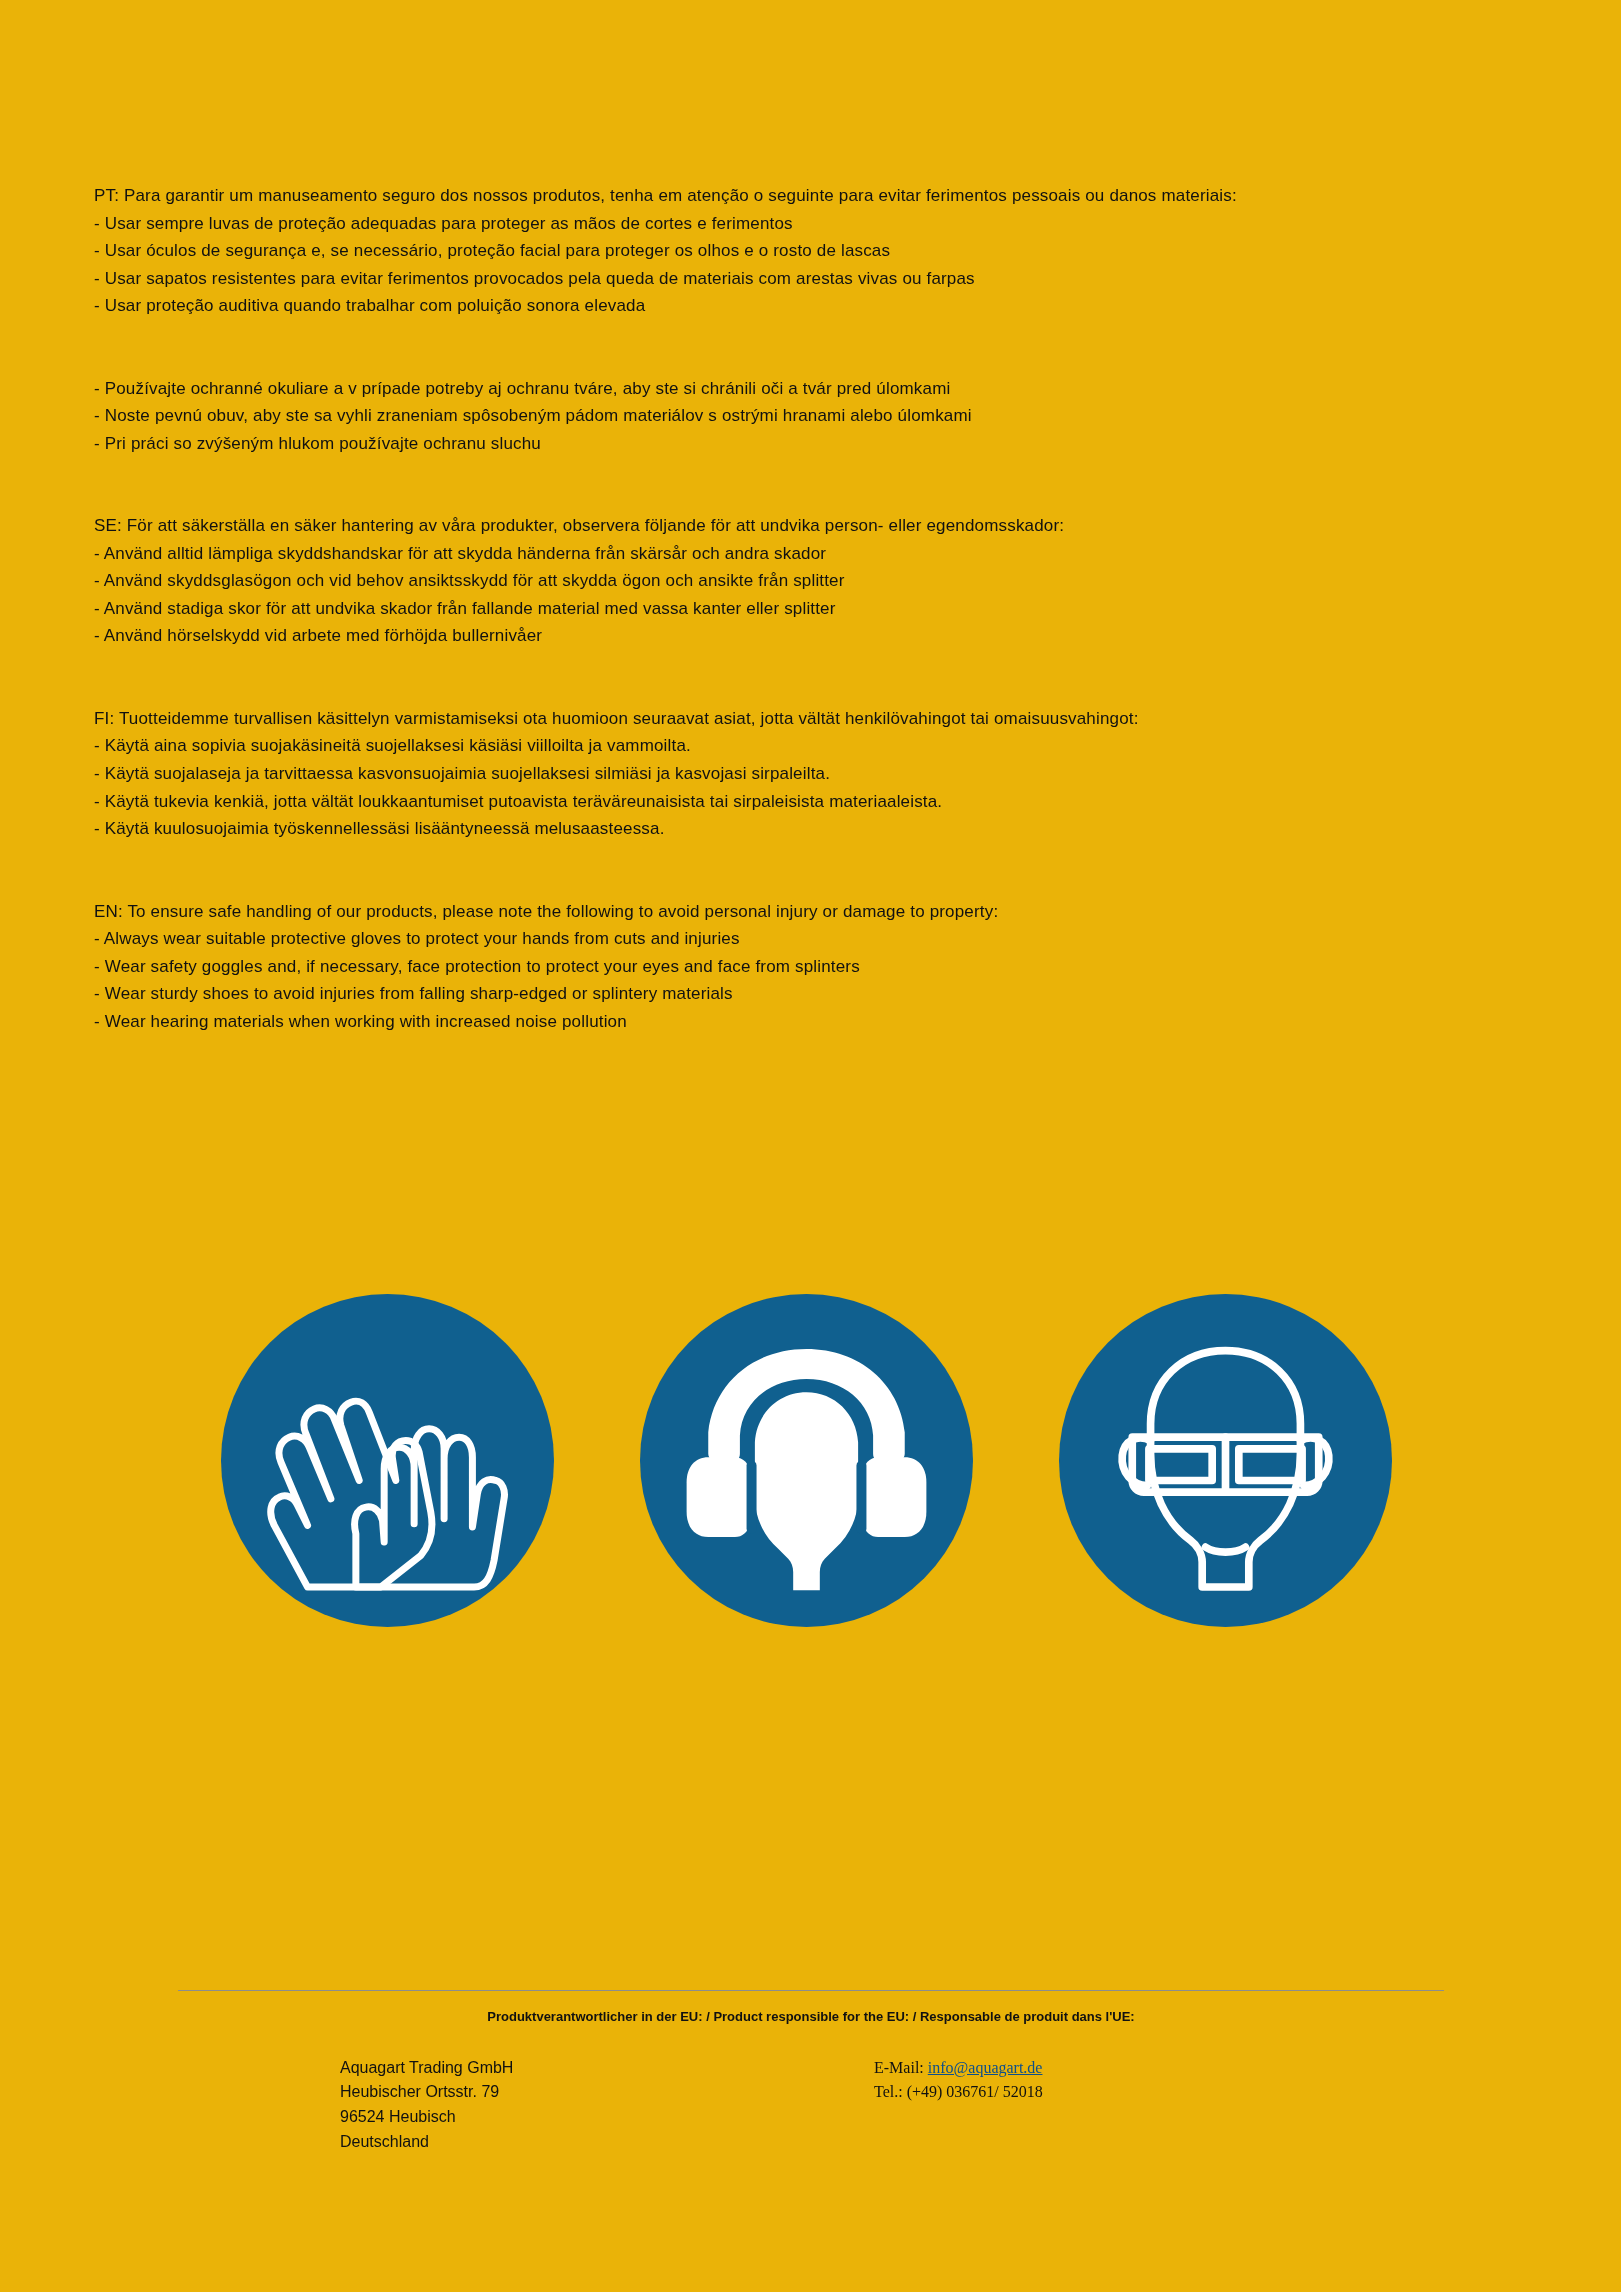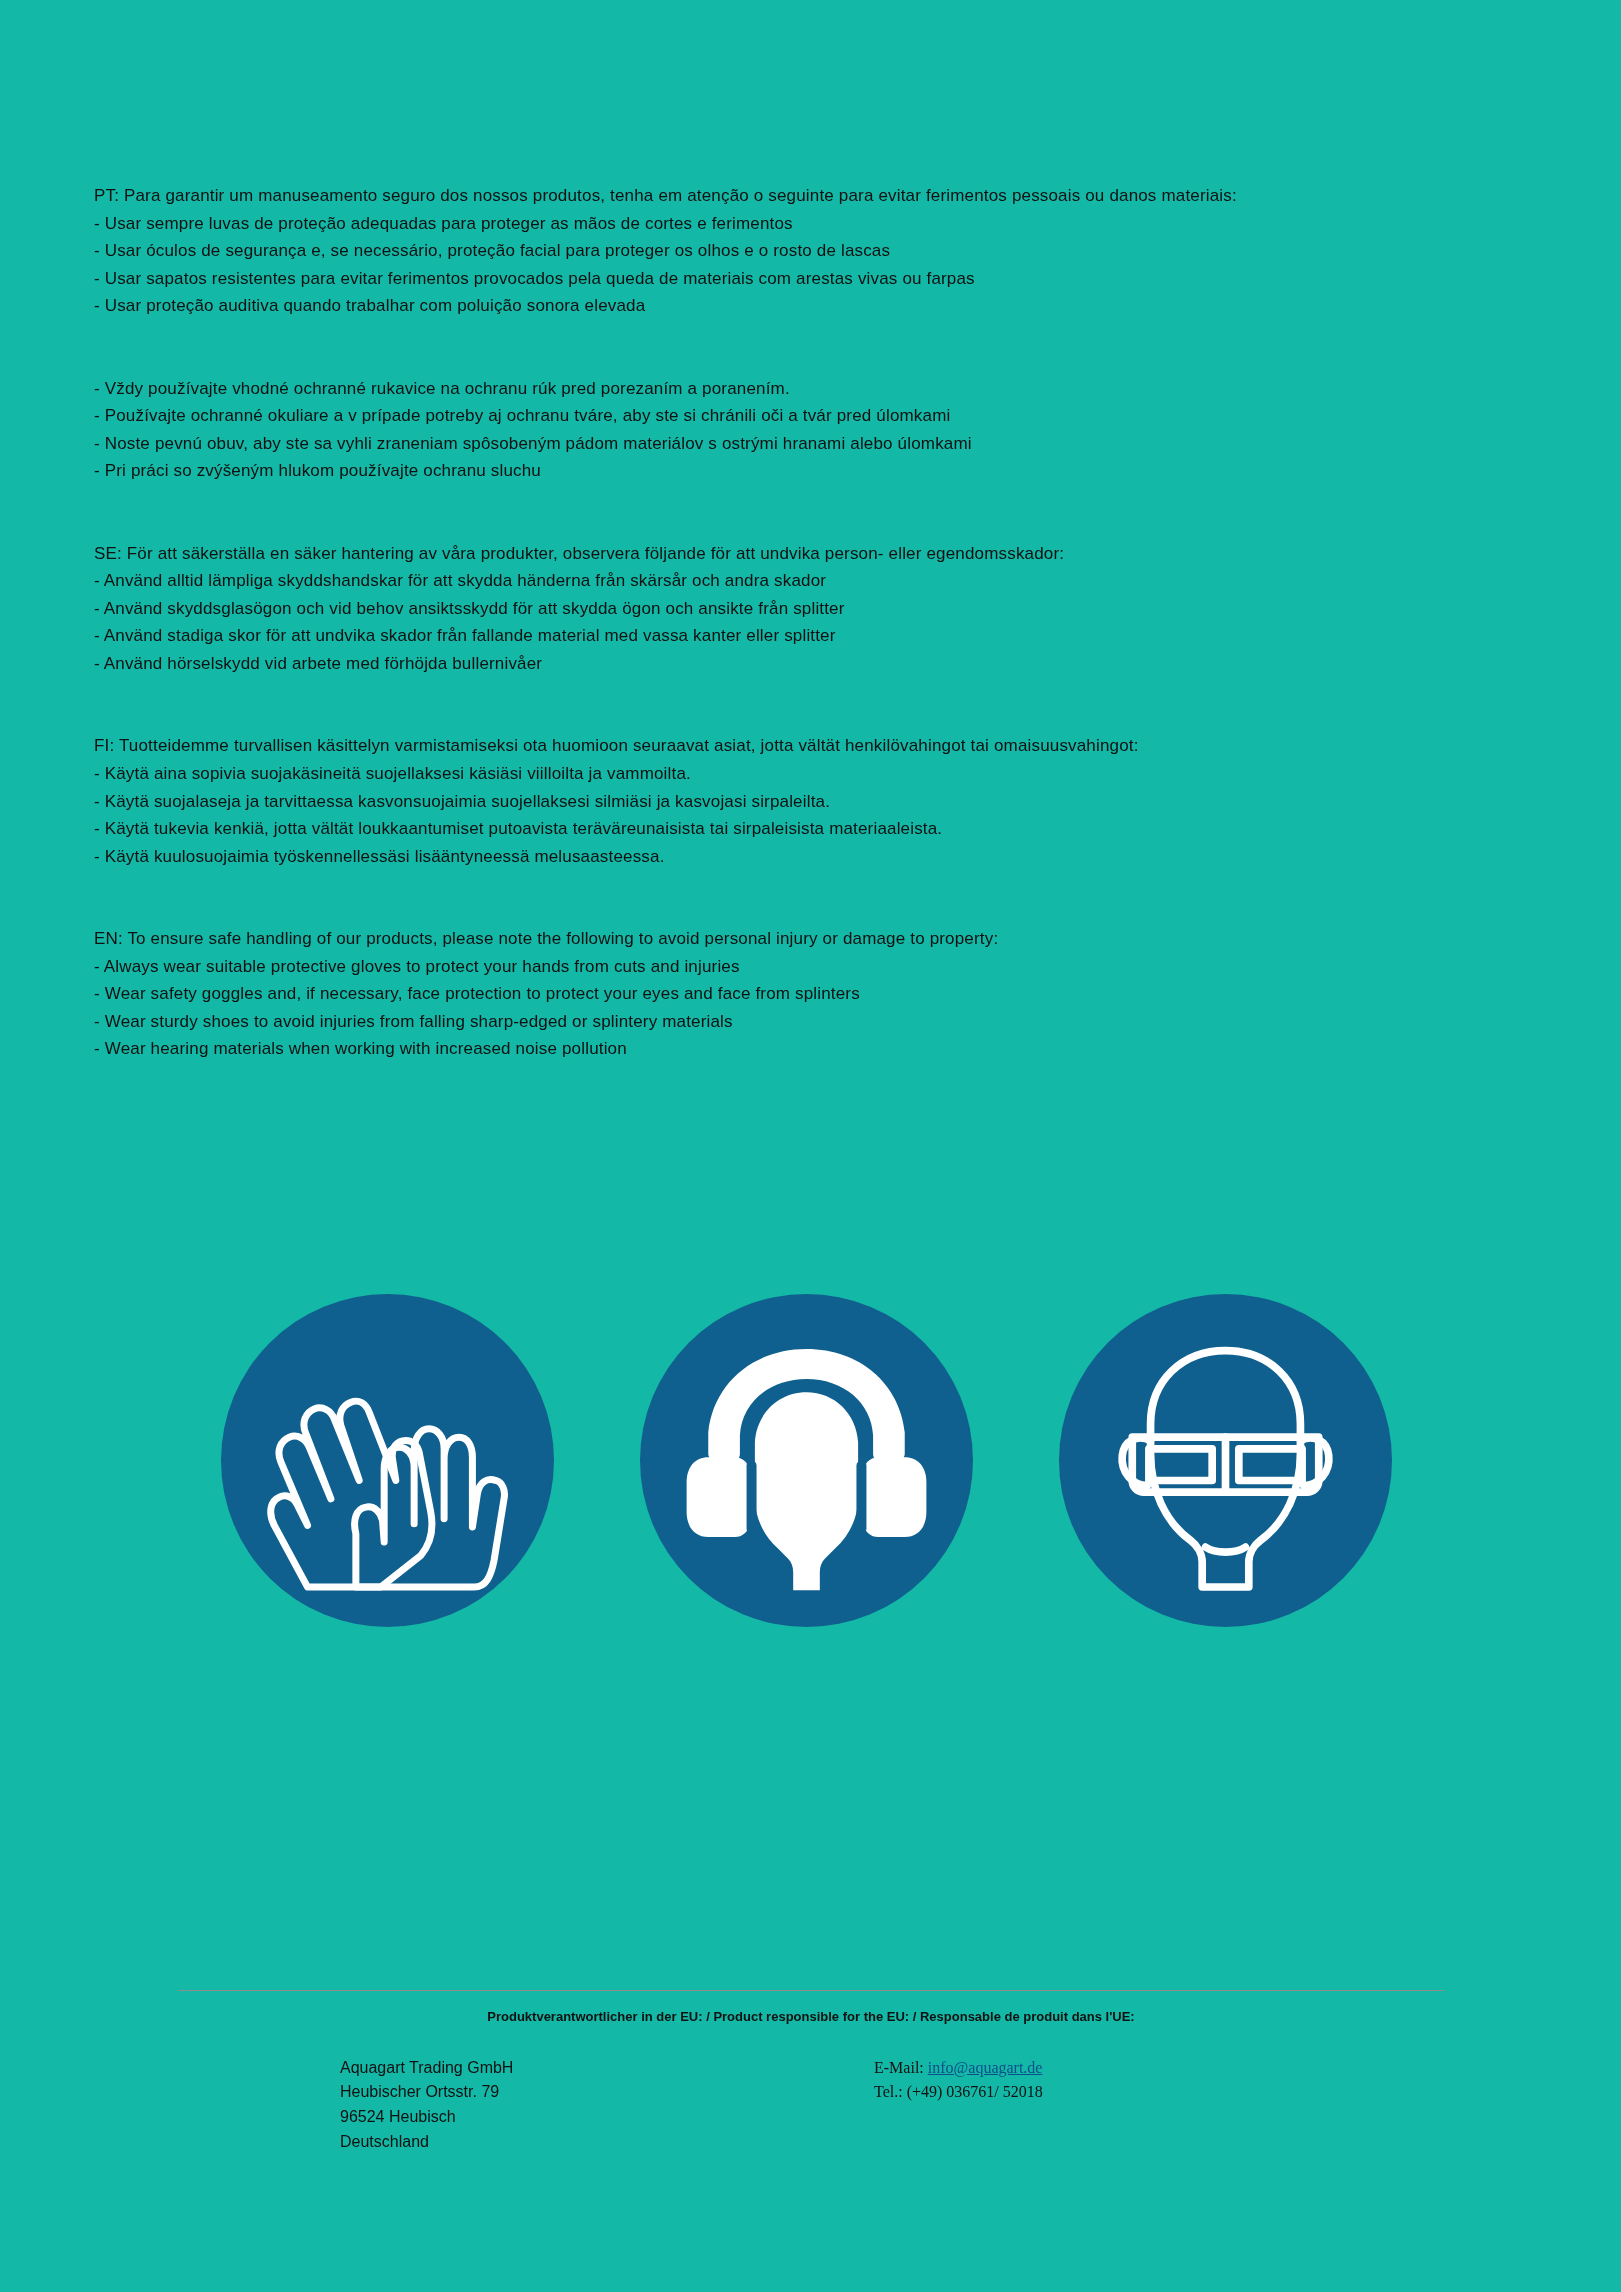--- a/index.html
+++ b/index.html
@@ -8,21 +8,21 @@
     background: #ffffff;
   }
   body {
     font-family: "Liberation Sans", sans-serif;
     color: #000000;
   }
   .page {
     position: relative;
     width: 1621px;
     height: 2293px;
-    background: #14b8a6;
+    background: #eab308;
     overflow: hidden;
   }
   .content {
     position: absolute;
     left: 94px;
     top: 182px;
     width: 1343px;
   }
   .lang-block {
     margin-bottom: 55px;
@@ -109,21 +109,20 @@
 
     <div class="lang-block">
       <div class="lang-line">PT: Para garantir um manuseamento seguro dos nossos produtos, tenha em atenção o seguinte para evitar ferimentos pessoais ou danos materiais:</div>
       <div class="lang-line">- Usar sempre luvas de proteção adequadas para proteger as mãos de cortes e ferimentos</div>
       <div class="lang-line">- Usar óculos de segurança e, se necessário, proteção facial para proteger os olhos e o rosto de lascas</div>
       <div class="lang-line">- Usar sapatos resistentes para evitar ferimentos provocados pela queda de materiais com arestas vivas ou farpas</div>
       <div class="lang-line">- Usar proteção auditiva quando trabalhar com poluição sonora elevada</div>
     </div>
 
     <div class="lang-block">
-      <div class="lang-line">- Vždy používajte vhodné ochranné rukavice na ochranu rúk pred porezaním a poranením.</div>
       <div class="lang-line">- Používajte ochranné okuliare a v prípade potreby aj ochranu tváre, aby ste si chránili oči a tvár pred úlomkami</div>
       <div class="lang-line">- Noste pevnú obuv, aby ste sa vyhli zraneniam spôsobeným pádom materiálov s ostrými hranami alebo úlomkami</div>
       <div class="lang-line">- Pri práci so zvýšeným hlukom používajte ochranu sluchu</div>
     </div>
 
     <div class="lang-block">
       <div class="lang-line">SE:  För att säkerställa en säker hantering av våra produkter, observera följande för att undvika person- eller egendomsskador:</div>
       <div class="lang-line">- Använd alltid lämpliga skyddshandskar för att skydda händerna från skärsår och andra skador</div>
       <div class="lang-line">- Använd skyddsglasögon och vid behov ansiktsskydd för att skydda ögon och ansikte från splitter</div>
       <div class="lang-line">- Använd stadiga skor för att undvika skador från fallande material med vassa kanter eller splitter</div>

